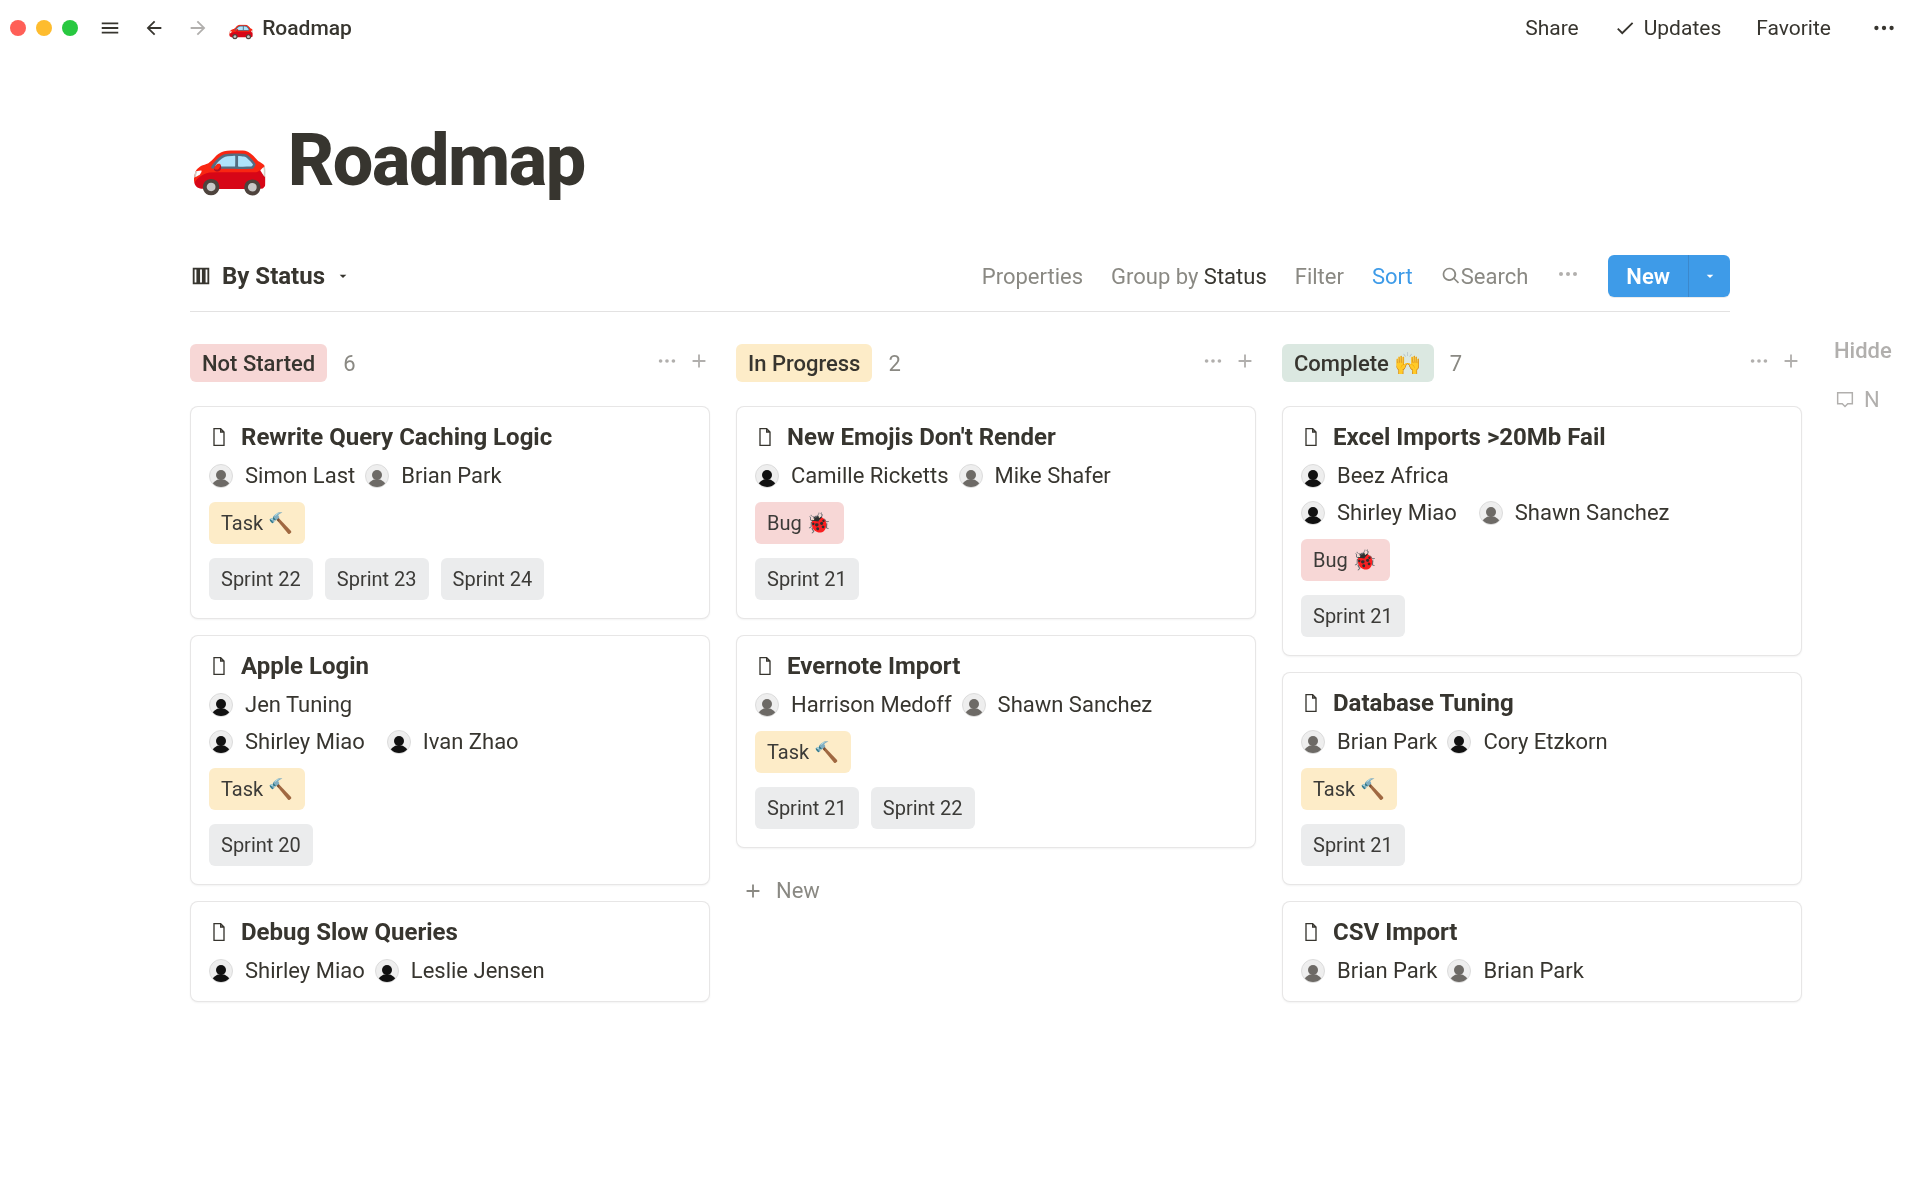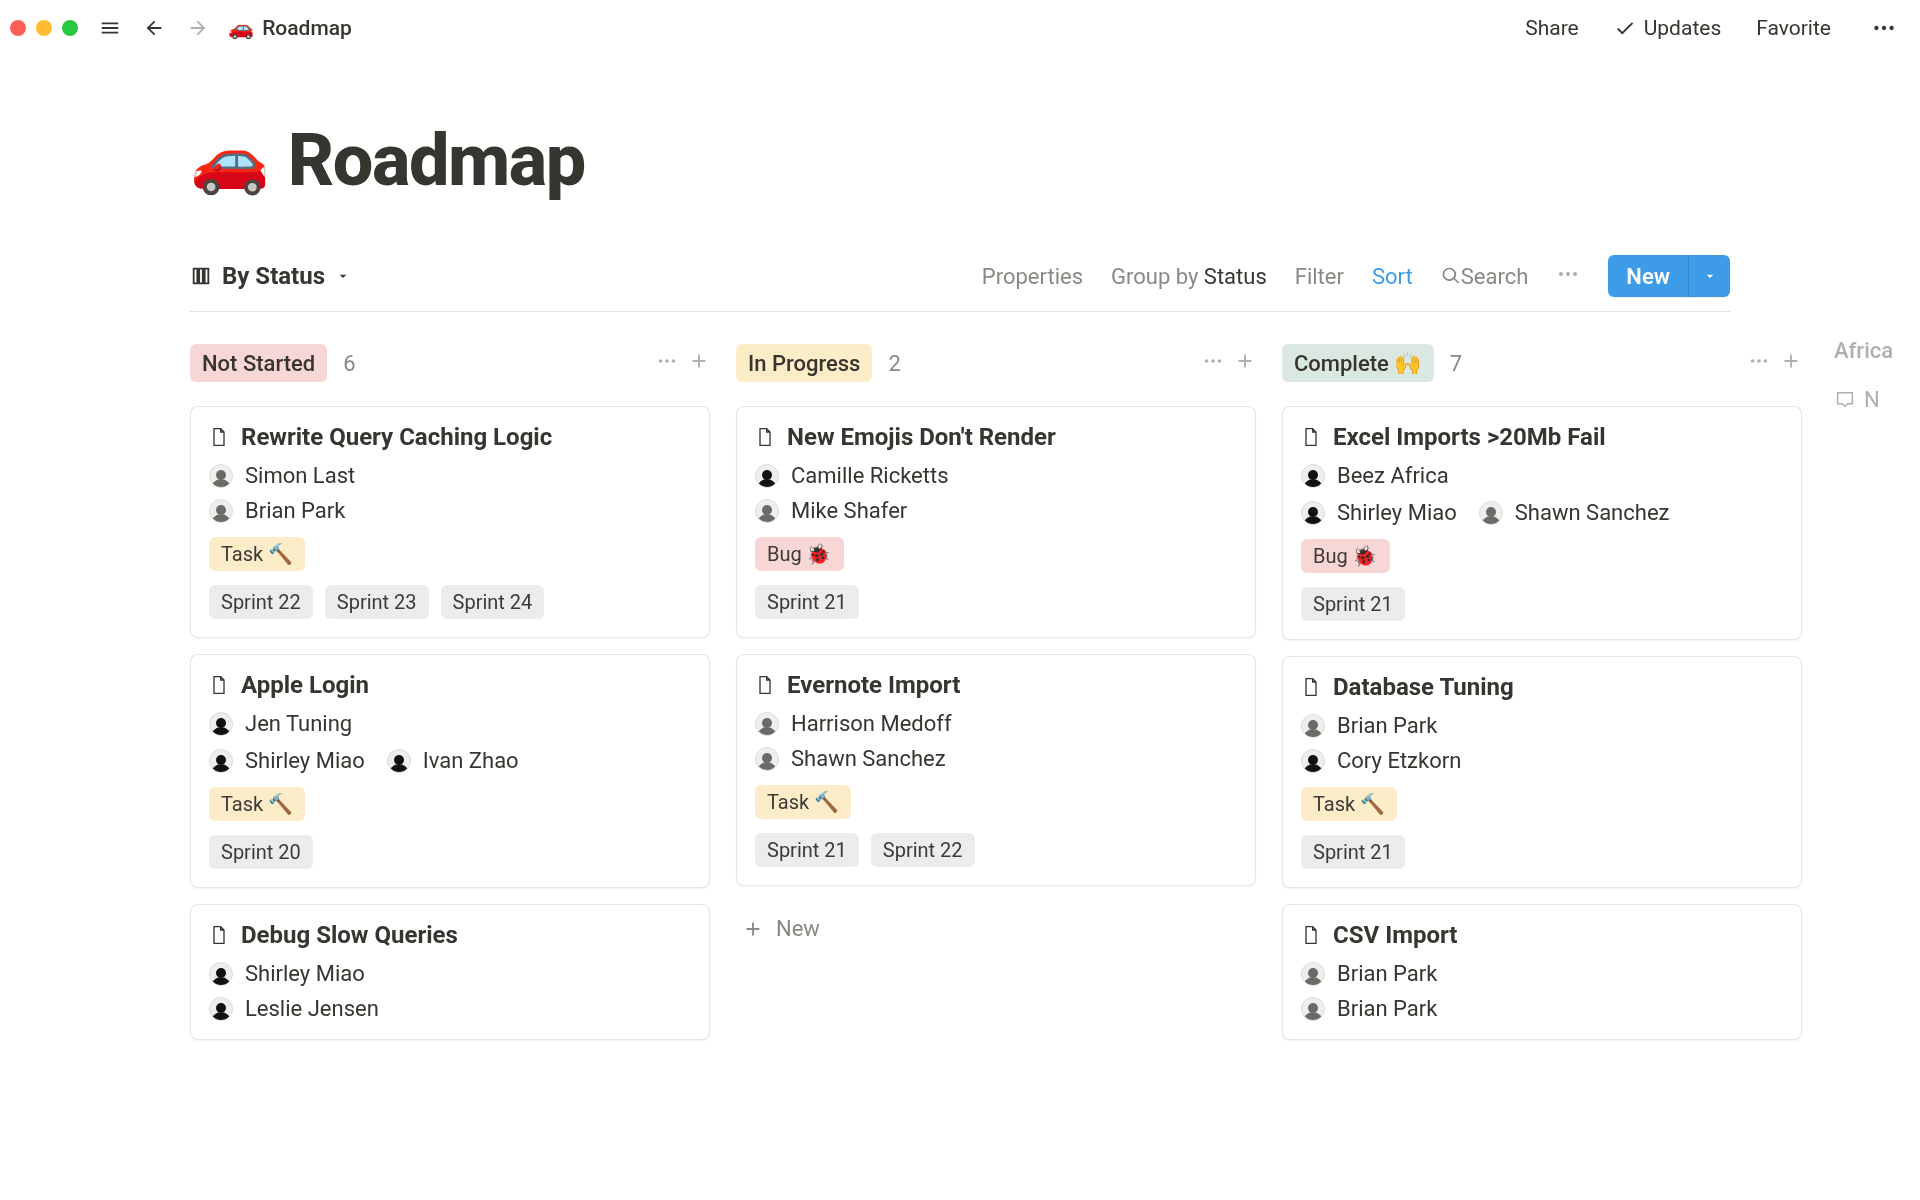--- a/index.html
+++ b/index.html
@@ -84,29 +84,29 @@
   .col-tag{display:inline-flex;align-items:center;height:38px;padding:8px 12px;border-radius:6px;font-size:22px;font-weight:500;}
   .col-count{color:var(--muted);font-size:22px;}
   .col-header .spacer{flex:1;}
   .col-actions{display:flex;align-items:center;gap:10px;color:var(--muted2);}
   .cards{margin-top:18px;display:flex;flex-direction:column;gap:16px;}
   .card{
     border:1px solid var(--card-border);border-radius:8px;padding:16px 18px 18px 18px;
     background:#fff;box-shadow:var(--shadow);cursor:pointer;
   }
   .card-title{display:flex;align-items:center;gap:12px;font-size:24px;font-weight:700;}
-  .people{margin-top:12px;display:flex;flex-direction:column;gap:10px;}
+  .people{margin-top:12px;display:flex;flex-direction:row;gap:10px;}
   .people.row{flex-direction:row;flex-wrap:wrap;gap:22px;}
   .person{display:flex;align-items:center;gap:12px;font-size:22px;color:var(--text);}
   .avatar{width:24px;height:24px;border-radius:50%;background:#eee;border:1px solid #dcdcdc;position:relative;overflow:hidden;}
   .avatar::before{content:"";position:absolute;left:50%;top:25%;transform:translateX(-50%);width:10px;height:10px;border-radius:50%;background:#6d6a66;}
   .avatar::after{content:"";position:absolute;left:50%;bottom:-4px;transform:translateX(-50%);width:20px;height:12px;border-radius:10px 10px 0 0;background:#6d6a66;}
   .avatar.dark::before,.avatar.dark::after{background:#111;}
   .tags{margin-top:14px;display:flex;flex-wrap:wrap;gap:12px;}
-  .tag{display:inline-flex;align-items:center;height:34px;padding:0 12px;border-radius:6px;font-size:20px;}
+  .tag{display:inline-flex;align-items:center;height:42px;padding:0 12px;border-radius:6px;font-size:20px;}
   .tag.gray{background:var(--tag-gray-bg);color:#3c3b38;}
   .tag.yellow{background:var(--tag-yellow-bg);color:#3c3b38;}
   .tag.red{background:var(--tag-red-bg);color:#3c3b38;}
   .add-new{display:flex;align-items:center;gap:12px;color:var(--muted);font-size:22px;padding:14px 6px;cursor:pointer;}
   .hidden-col{color:var(--muted2);font-size:22px;padding-left:6px;display:flex;flex-direction:column;gap:24px;width:90px;}
   .hidden-col .hidden-label{font-weight:500;}
   .inbox-row{display:flex;align-items:center;gap:8px;}
   svg{fill:currentColor;}
   .col-tag.notstarted{background:var(--tag-red-bg);}
   .col-tag.inprogress{background:var(--tag-yellow-bg);}
@@ -463,21 +463,21 @@
               <div class="person">
                 <span class="avatar"></span>
                 <span>Brian Park</span>
               </div>
             </div>
   </div>
 
     </div>
   </div>
       <div class="hidden-col">
-     <span class="hidden-label">Africa</span>
+     <span class="hidden-label">Hidde</span>
      <span class="inbox-row">
           <svg width="22" height="22" viewBox="0 0 24 24">
             <path d="M4 4h16v12h-5l-3 3-3-3H4z" fill="none" stroke="currentColor" stroke-width="1.6"></path>
           </svg>
           <span>N</span>
         </span>
    </div>
     </div>
 </div>
 

